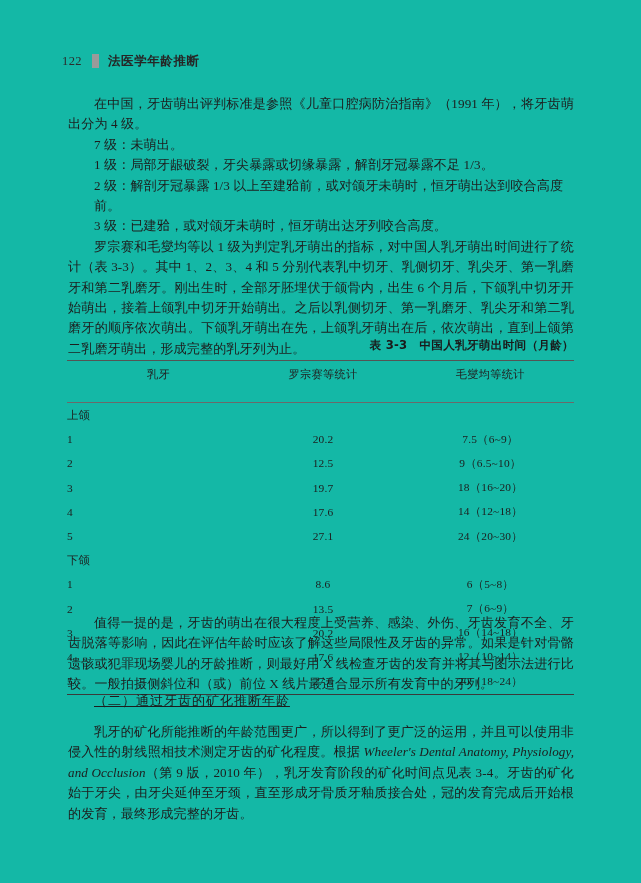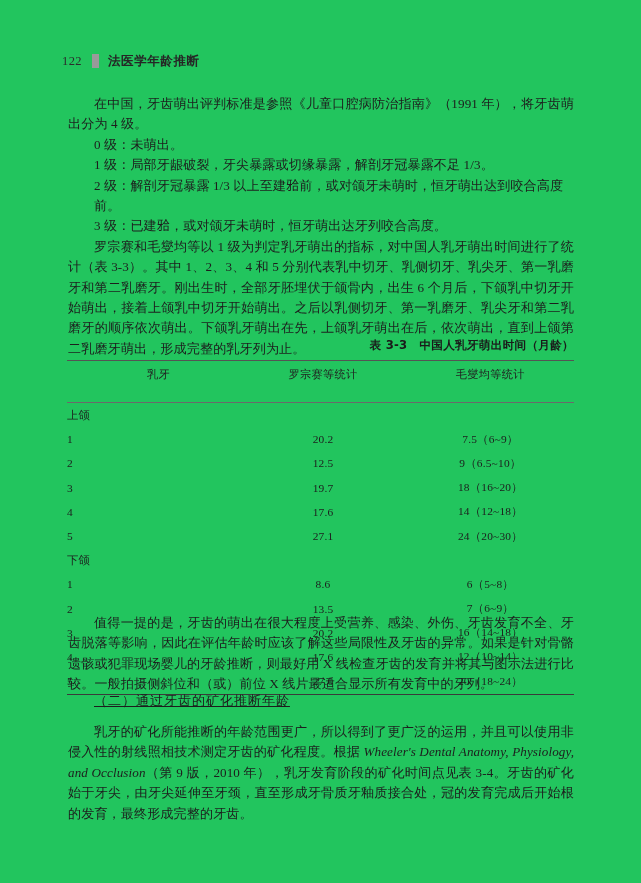--- a/index.html
+++ b/index.html
@@ -11,21 +11,21 @@
     height: 883px;
     background: #ffffff;
     font-family: "Liberation Serif", "DejaVu Serif", serif;
     color: #1a1a1a;
     position: relative;
     overflow: hidden;
   }
   .page {
     position: absolute;
     inset: 0;
-    background: #22c55e;
+    background: #14b8a6;
   }
 
   
   .running-head {
     position: absolute;
     left: 62px;
     top: 50px;
     display: flex;
     align-items: center;
     height: 22px;
@@ -192,21 +192,21 @@
 <div class="page">
 
   <div class="running-head">
     <span class="folio">122</span>
     <span class="head-rule"></span>
     <span class="head-title">法医学年龄推断</span>
   </div>
 
   <div class="content">
     <p class="para indent">在中国，牙齿萌出评判标准是参照《儿童口腔病防治指南》（1991 年），将牙齿萌出分为 4 级。</p>
-    <p class="level">0 级：未萌出。</p>
+    <p class="level">7 级：未萌出。</p>
     <p class="level">1 级：局部牙龈破裂，牙尖暴露或切缘暴露，解剖牙冠暴露不足 1/3。</p>
     <p class="level">2 级：解剖牙冠暴露 1/3 以上至建𬌗前，或对颌牙未萌时，恒牙萌出达到咬合高度前。</p>
     <p class="level">3 级：已建𬌗，或对颌牙未萌时，恒牙萌出达牙列咬合高度。</p>
     <p class="para indent">罗宗赛和毛燮均等以 1 级为判定乳牙萌出的指标，对中国人乳牙萌出时间进行了统计（表 3-3）。其中 1、2、3、4 和 5 分别代表乳中切牙、乳侧切牙、乳尖牙、第一乳磨牙和第二乳磨牙。刚出生时，全部牙胚埋伏于颌骨内，出生 6 个月后，下颌乳中切牙开始萌出，接着上颌乳中切牙开始萌出。之后以乳侧切牙、第一乳磨牙、乳尖牙和第二乳磨牙的顺序依次萌出。下颌乳牙萌出在先，上颌乳牙萌出在后，依次萌出，直到上颌第二乳磨牙萌出，形成完整的乳牙列为止。</p>
   </div>
 
   <div class="table-block">
     <div class="table-caption">表 3-3　中国人乳牙萌出时间（月龄）</div>
     <table class="data">
       <colgroup>

